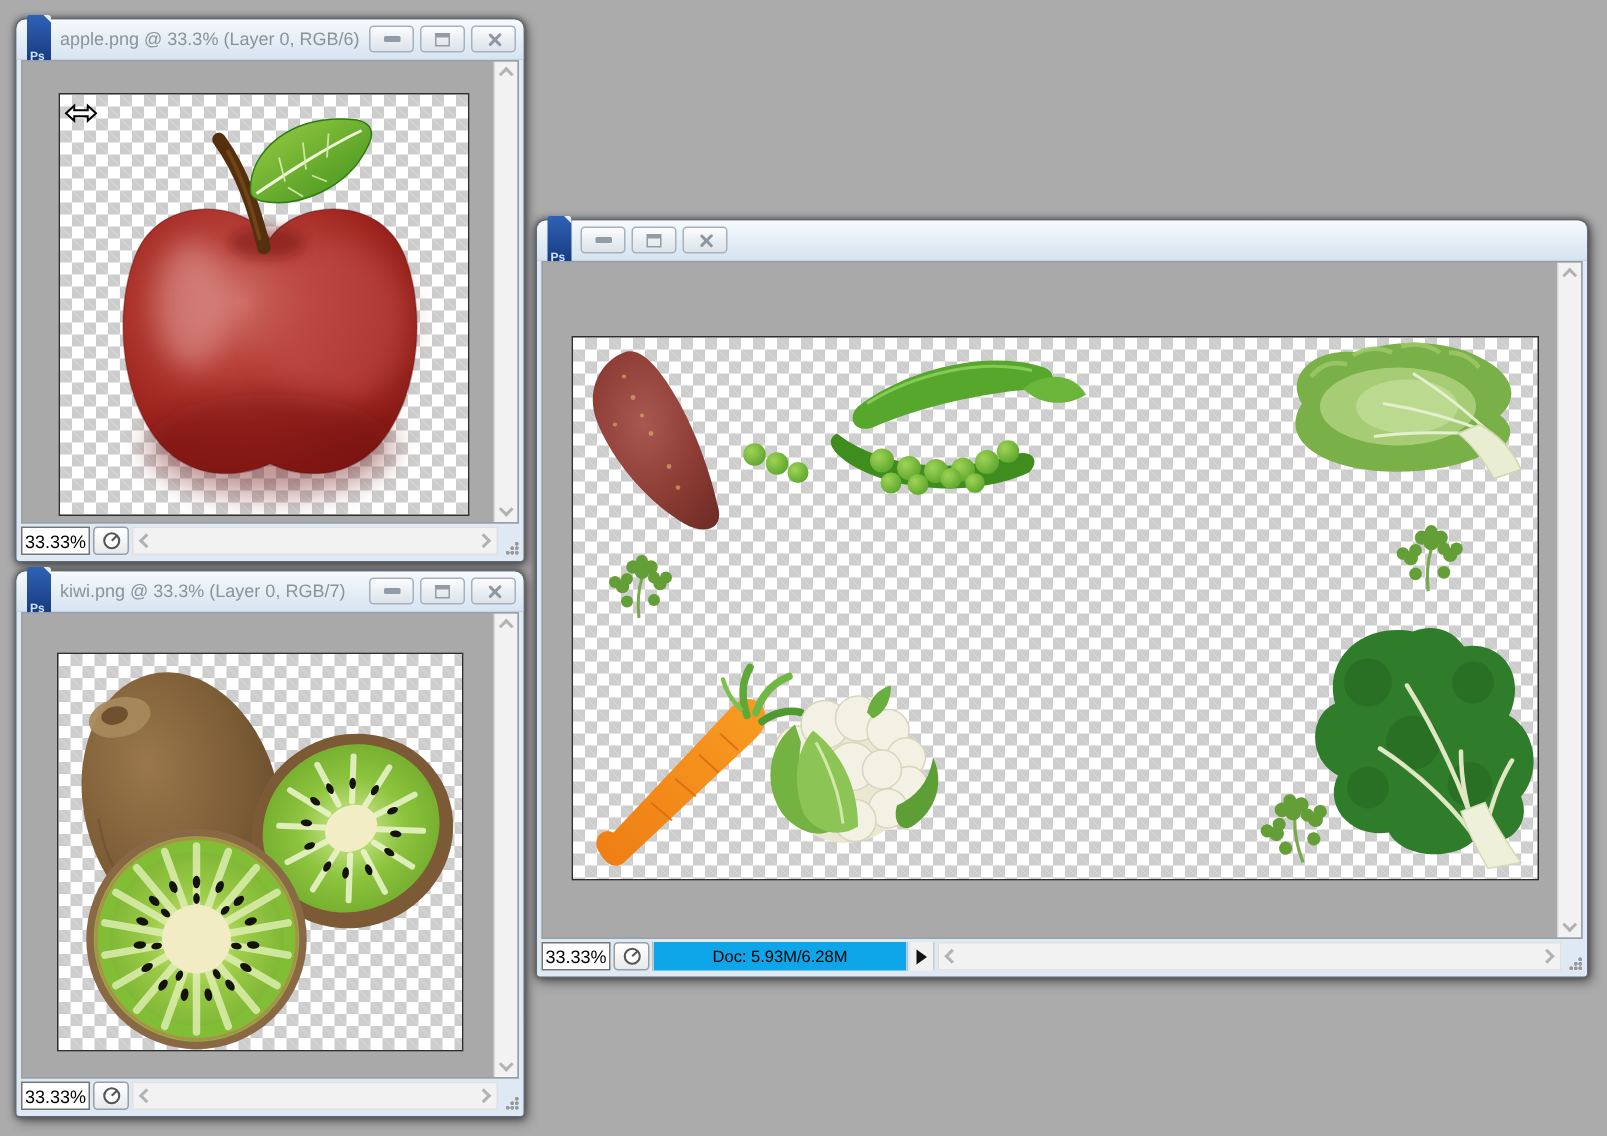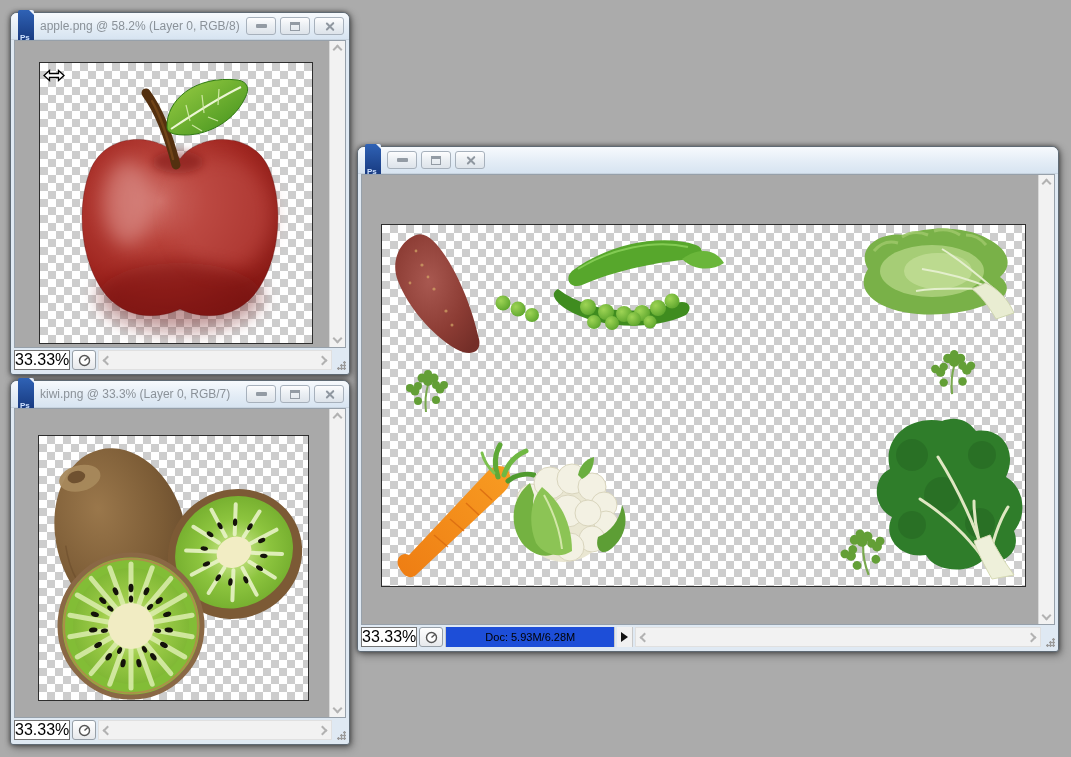--- a/index.html
+++ b/index.html
@@ -116,34 +116,34 @@
     flex: 0 0 25px;
     display: flex;
     align-items: stretch;
     padding: 2px 3px 4px;
     gap: 2px;
   }
   .zoomfield {
     flex: 0 0 46px;
     background: #fff;
     border: 1px solid #757575;
-    font-size: 16px;
+    font-size: 12px;
     color: #000;
     display: flex; align-items: center; justify-content: center;
   }
   .clockbtn {
     flex: 0 0 24px;
     border: 1px solid #979fa7;
     border-radius: 3px;
     background: linear-gradient(#ffffff, #e7e9ec);
     display: flex; align-items: center; justify-content: center;
   }
   .docinfo {
     flex: 0 0 170px;
-    background: #1d4ed8;
+    background: #0ea5e9;
     border-left: 1px solid #c9c9c9;
     border-right: 1px solid #c9c9c9;
     font-size: 11px; color: #000;
     display: flex; align-items: center; justify-content: center;
     white-space: nowrap;
   }
   .flyoutbtn {
     flex: 0 0 16px;
     background: #f1f1f1;
     border: none; border-right: 1px solid #c9c9c9;
@@ -188,21 +188,21 @@
 </style>
 </head>
 <body>
 
 <div class="window" id="win-apple">
   <div class="titlebar">
     <span class="psicon">
         <b>Ps</b>
         <i></i>
       </span>
-    <span class="title">apple.png @ 58.2% (Layer 0, RGB/8)</span>
+    <span class="title">apple.png @ 33.3% (Layer 0, RGB/6)</span>
     <span class="winbtns">
       <button class="winbtn">
           <span class="gl-min"></span>
         </button>
       <button class="winbtn">
           <span class="gl-max"></span>
         </button>
       <button class="winbtn">
           <span class="gl-close"></span>
         </button>

